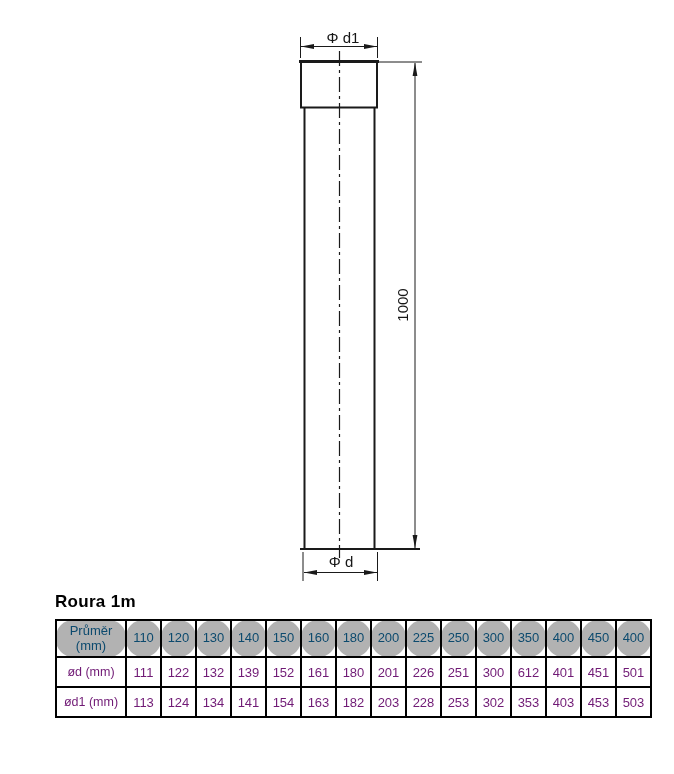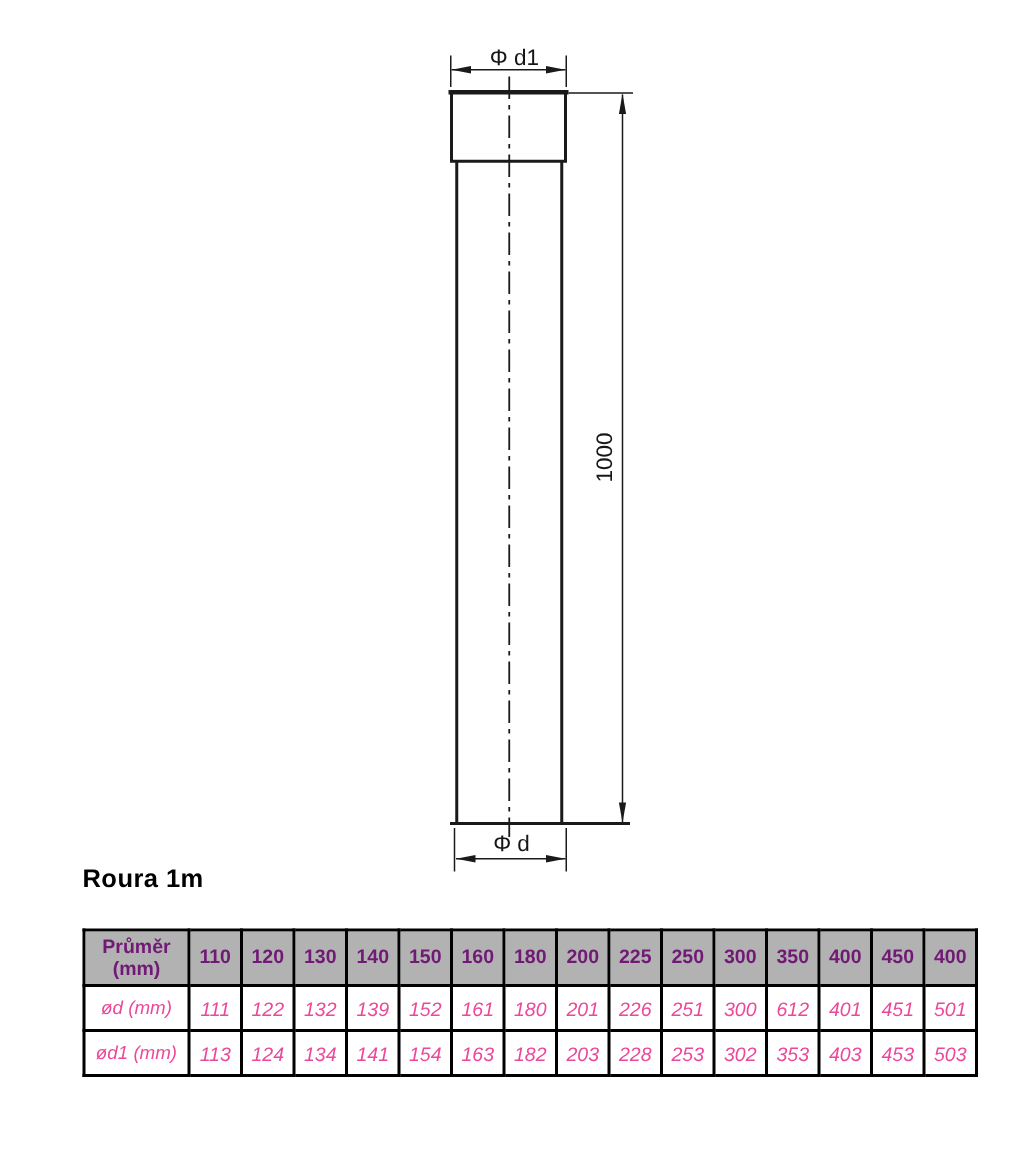--- a/index.html
+++ b/index.html
@@ -22,21 +22,21 @@
     top: 0;
   }
   svg.diagram text {
     font-family: "Liberation Sans", sans-serif;
     font-size: 15px;
     fill: #161616;
   }
   .doc-title {
     position: absolute;
     left: 43px;
-    top: 576px;
+    top: 592px;
     font-size: 17px;
     font-weight: bold;
     color: #000000;
     letter-spacing: 0.3px;
   }
   table.dims {
     position: absolute;
     left: 43px;
     top: 619px;
     width: 597px;
@@ -45,32 +45,32 @@
   }
   table.dims th, table.dims td {
     border: 2px solid #000000;
     text-align: center;
     vertical-align: middle;
     padding: 0 1px;
     overflow: hidden;
   }
   table.dims thead th {
     background: #b2b2b2;
-    color: #701a75;
+    color: #0c4a6e;
     font-size: 13px;
-    font-weight: bold;
+    font-weight: normal;
     height: 35px;
     line-height: 1.15;
+    border-radius: 17px;
   }
   table.dims tbody td {
     background: #ffffff;
-    color: #ec4899;
+    color: #701a75;
     font-size: 13px;
     height: 28px;
-    font-style: italic;
   }
   table.dims .label-col {
     width: 66px;
   }
   table.dims tbody td.label-col {
     font-size: 12.5px;
   }
 </style>
 </head>
 <body>

